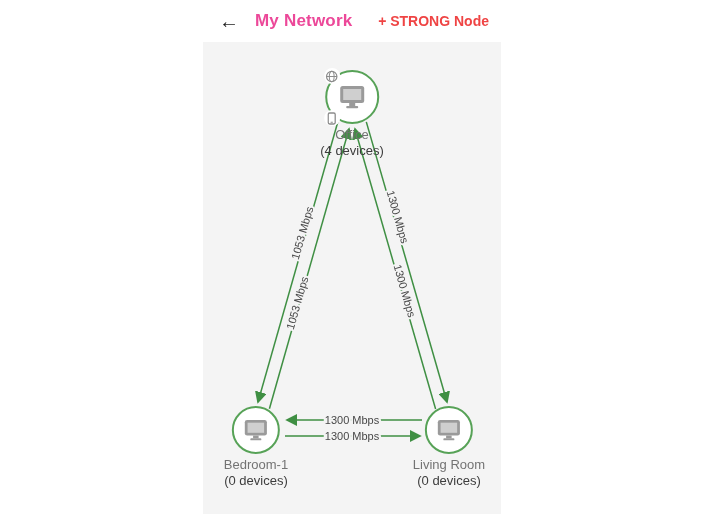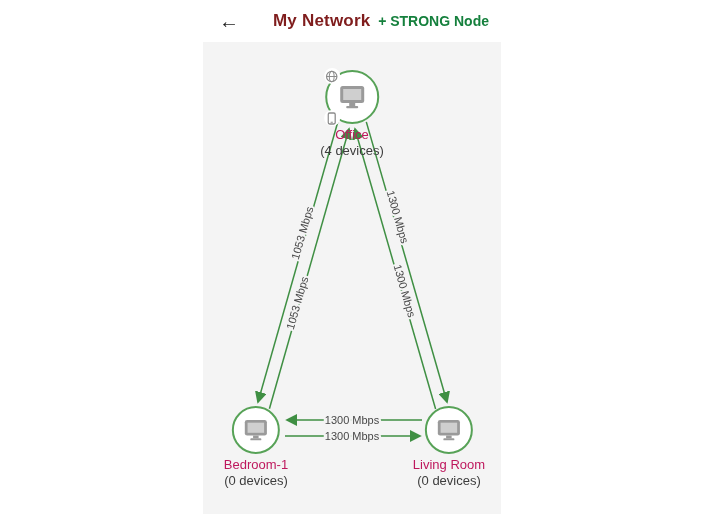--- a/index.html
+++ b/index.html
@@ -1,33 +1,33 @@
 <!DOCTYPE html>
 <html><head>
 <meta charset="utf-8">
 <style>
   html,body{margin:0;padding:0;background:#ffffff;font-family:"Liberation Sans","DejaVu Sans",sans-serif;}
   .page{position:relative;width:704px;height:514px;background:#ffffff;overflow:hidden;}
   .screen{position:absolute;left:203px;top:0;width:298px;height:514px;background:#ffffff;}
   
   .appbar{position:absolute;left:0;top:0;right:0;height:42px;background:#ffffff;display:flex;align-items:center;padding:0 10px;box-sizing:border-box;}
   .back-btn{border:none;background:none;font-size:20px;line-height:1;color:#1c1c1c;padding:4px 6px;cursor:pointer;}
-  .appbar-title{font-size:17px;font-weight:700;color:#7f1d1d;margin-left:28px;letter-spacing:.2px;}
+  .appbar-title{font-size:17px;font-weight:700;color:#ec4899;margin-left:10px;letter-spacing:.2px;}
   .appbar-spacer{flex:1;}
-  .add-node-btn{border:none;background:none;font-size:14px;font-weight:600;color:#15803d;padding:4px 2px;cursor:pointer;white-space:nowrap;}
+  .add-node-btn{border:none;background:none;font-size:14px;font-weight:600;color:#ef4444;padding:4px 2px;cursor:pointer;white-space:nowrap;}
   
   .diagram{position:absolute;left:0;right:0;top:42px;bottom:0;background:#f4f4f4;}
   .edges{position:absolute;left:0;top:0;}
   .edge-label{font-size:11px;fill:#474747;paint-order:stroke;stroke:#f4f4f4;stroke-width:4px;font-family:"Liberation Sans","DejaVu Sans",sans-serif;}
   
   .node{position:absolute;display:flex;flex-direction:column;align-items:center;transform:translateX(-50%);cursor:pointer;}
   .node-circle{position:relative;box-sizing:border-box;background:#ffffff;border:2px solid #57a257;border-radius:50%;display:flex;align-items:center;justify-content:center;}
   .circle-lg{width:54px;height:54px;}
   .circle-sm{width:48px;height:48px;}
-  .node-name{margin-top:3px;font-size:13px;color:#be185d;white-space:nowrap;line-height:1.25;}
+  .node-name{margin-top:3px;font-size:13px;color:#737373;white-space:nowrap;line-height:1.25;}
   .node-devices{font-size:13px;color:#3d3d3d;white-space:nowrap;line-height:1.25;}
   .badge{position:absolute;width:16px;height:16px;background:#ffffff;border-radius:50%;display:flex;align-items:center;justify-content:center;}
   .badge-globe{left:-3px;top:-4px;}
   .badge-phone{left:-3px;bottom:-4px;}
 </style>
 </head>
 <body>
 
 <div class="page">
   <div class="screen">

